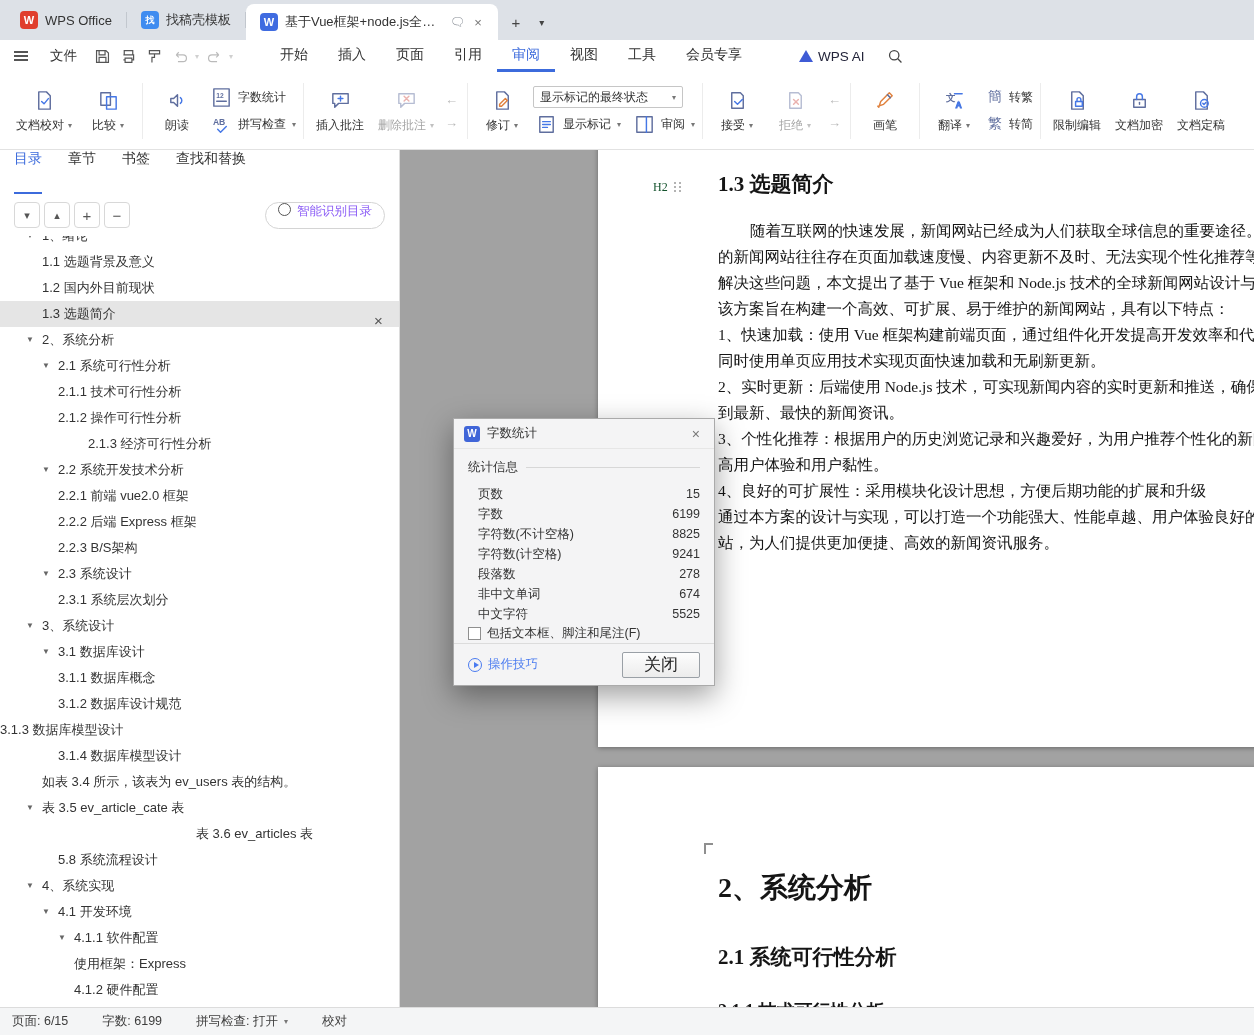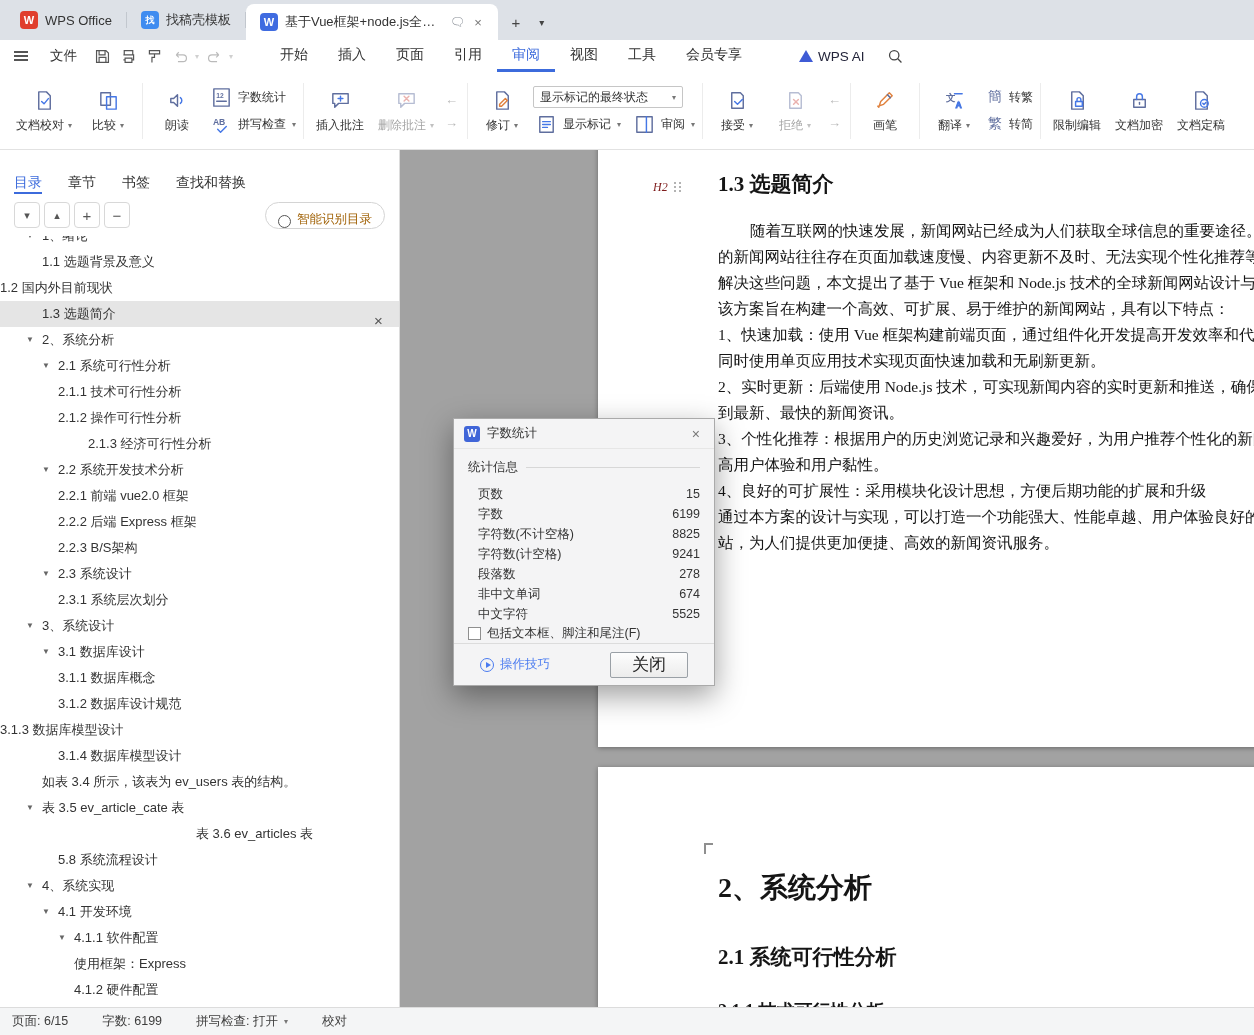--- a/index.html
+++ b/index.html
@@ -68,45 +68,45 @@
   .ic .aR { stroke:#d2574f; }
   .ic text { fill:#5f6e9e; stroke:none; font-family:"Liberation Sans",sans-serif; font-weight:bold; }
   .glyph-ic { font-size:14px; color:#5f6e9e; width:20px; text-align:center; }
 
   
   .bodywrap { position:absolute; left:0; top:150px; width:100%; height:857px; display:flex; }
 
   
   .sidebar { width:400px; height:100%; background:#fff; border-right:1px solid #dcdcdc; display:flex; flex-direction:column; }
   .sb-head { height:44px; display:flex; align-items:center; padding:0 14px; gap:26px; font-size:14px; color:#333; position:relative; }
-  .sb-tab { height:44px; display:flex; align-items:flex-end; border-bottom:2px solid transparent; }
+  .sb-tab { height:44px; display:flex; align-items:flex-start; border-bottom:2px solid transparent; }
   .sb-tab.active { color:#3c6bdc; border-bottom-color:#3c6bdc; }
   .sb-close { position:absolute; right:16px; top:12px; font-size:15px; color:#555; }
   .sb-tools { height:42px; display:flex; align-items:center; padding:0 14px; gap:4px; }
   .sq-btn { width:26px; height:26px; border:1px solid #d8d8d8; border-radius:4px; background:#fff;
             display:flex; align-items:center; justify-content:center; font-size:11px; color:#555; }
   .sq-btn.pm { font-size:15px; }
-  .smart-btn { margin-left:auto; height:27px; display:flex; align-items:flex-end; gap:6px; padding:0 12px;
-               border:1px solid #d4d4d4; border-radius:14px; font-size:12.5px; color:#a16207; background:#fff; }
+  .smart-btn { margin-left:auto; height:27px; display:flex; align-items:flex-start; gap:6px; padding:0 12px;
+               border:1px solid #d4d4d4; border-radius:14px; font-size:12.5px; color:#8b5cf6; background:#fff; }
   .smart-ic { width:13px; height:13px; border:1.5px solid #555; border-radius:50%; }
   .olist { flex:1; overflow:hidden; padding-top:0; }
   .orow { height:26px; line-height:26px; display:flex; align-items:center; font-size:13px; color:#333;
           white-space:nowrap; overflow:hidden; }
   .orow.selected { background:#e5e5e5; }
   .orow.clip { margin-top:-13px; }
   .caret { display:none; width:16px; font-size:8px; color:#666; text-align:left; flex:none; }
   .caret.show { display:inline-block; }
 
   
   .docarea { flex:1; height:100%; background:#a2a2a2; position:relative; overflow:hidden; }
   .page { position:absolute; background:#fff; box-shadow:0 1px 5px rgba(0,0,0,.35); width:860px; left:198px; }
   .page1 { top:-40px; height:637px; }
   .page2 { top:617px; height:400px; }
   .doc-serif { font-family:"Liberation Serif","DejaVu Serif",serif; color:#151515; }
-  .h2badge { position:absolute; left:55px; top:70px; display:flex; align-items:center; gap:6px; color:#7f1d1d; font-size:12px;font-style:italic; }
+  .h2badge { position:absolute; left:55px; top:70px; display:flex; align-items:center; gap:6px; color:#14532d; font-size:12px; }
   .gripdots { width:7px; height:11px; position:relative; }
   .gripdots::before { content:""; position:absolute; left:0; top:0; width:2px; height:2px; border-radius:50%; background:#9a9a9a;
       box-shadow:5px 0 0 #9a9a9a, 0 4px 0 #9a9a9a, 5px 4px 0 #9a9a9a, 0 8px 0 #9a9a9a, 5px 8px 0 #9a9a9a; }
   .doc-h3 { position:absolute; left:120px; top:60px; font-size:21px; font-weight:bold; }
   .doc-body { position:absolute; left:120px; top:108px; width:720px; font-size:15.5px; }
   .docline { height:26px; line-height:26px; white-space:nowrap; }
   .doc-body div:first-of-type { text-indent:32px; }
   .para-mark { position:absolute; left:106px; top:76px; width:9px; height:11px; border-left:2px solid #8f8f8f; border-top:2px solid #8f8f8f; }
   .p2-h1 { position:absolute; left:120px; top:102px; font-size:28px; font-weight:bold; }
   .p2-h2 { position:absolute; left:120px; top:176px; font-size:21px; font-weight:bold; }
@@ -120,21 +120,21 @@
                display:flex; align-items:center; justify-content:center; }
   .dlg-title-text { font-size:12.5px; color:#333; }
   .dlg-x { margin-left:auto; color:#777; font-size:14px; padding:2px 4px; }
   .dlg-body { padding:10px 14px 0 14px; }
   .dlg-section { display:flex; align-items:center; gap:8px; margin-bottom:8px; }
   .dlg-section-line { flex:1; height:1px; background:#d7d7d7; }
   .statrow { display:flex; justify-content:space-between; height:20px; line-height:20px; padding-left:10px; }
   .chkrow { display:flex; align-items:center; gap:6px; margin-top:1px; }
   .chk { width:13px; height:13px; border:1px solid #8f8f8f; background:#fff; flex:none; }
   .dlg-foot { position:absolute; left:0; bottom:0; width:100%; height:42px; border-top:1px solid #dcdcdc;
-              display:flex; align-items:center; padding:0 26px; }
+              display:flex; align-items:center; padding:0 14px; }
   .tips-link { display:flex; align-items:center; gap:6px; color:#4a7bf0; }
   .play-ic { width:14px; height:14px; border:1.4px solid #4a7bf0; border-radius:50%; position:relative; }
   .play-ic::after { content:""; position:absolute; left:4.5px; top:3.5px; border-left:5px solid #4a7bf0;
                     border-top:3px solid transparent; border-bottom:3px solid transparent; }
   .close-btn { margin-left:auto; width:78px; height:26px; border:1px solid #9aa0a6; border-radius:2px;
                background:linear-gradient(#fdfdfd,#ececec); font-size:17px; color:#222;
                display:flex; align-items:center; justify-content:center; }
 
   
   .statusbar { position:absolute; left:0; bottom:0; width:100%; height:28px; background:#f4f5f6;
@@ -543,21 +543,21 @@
           <div class="orow clip" style="padding-left: 26px;">
             <span class="caret show">▼</span>
             <span>1、绪论</span>
           </div>
 
           <div class="orow" style="padding-left: 42px;">
 
             <span>1.1 选题背景及意义</span>
           </div>
 
-          <div class="orow" style="">
+          <div class="orow" style="padding-left: 42px;">
 
             <span>1.2 国内外目前现状</span>
           </div>
 
           <div class="orow selected" style="padding-left: 42px;">
 
             <span>1.3 选题简介</span>
           </div>
 
           <div class="orow" style="padding-left: 26px;">

